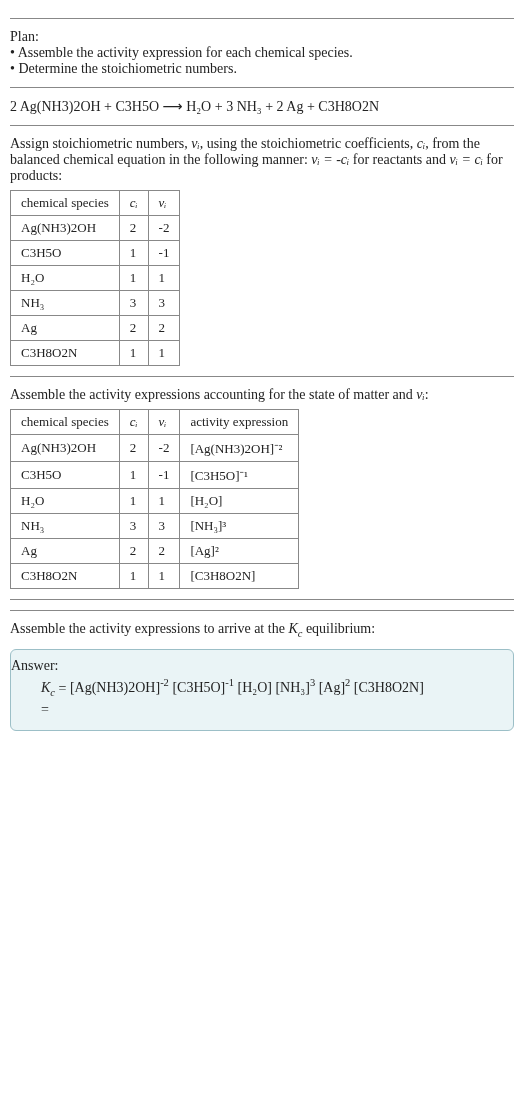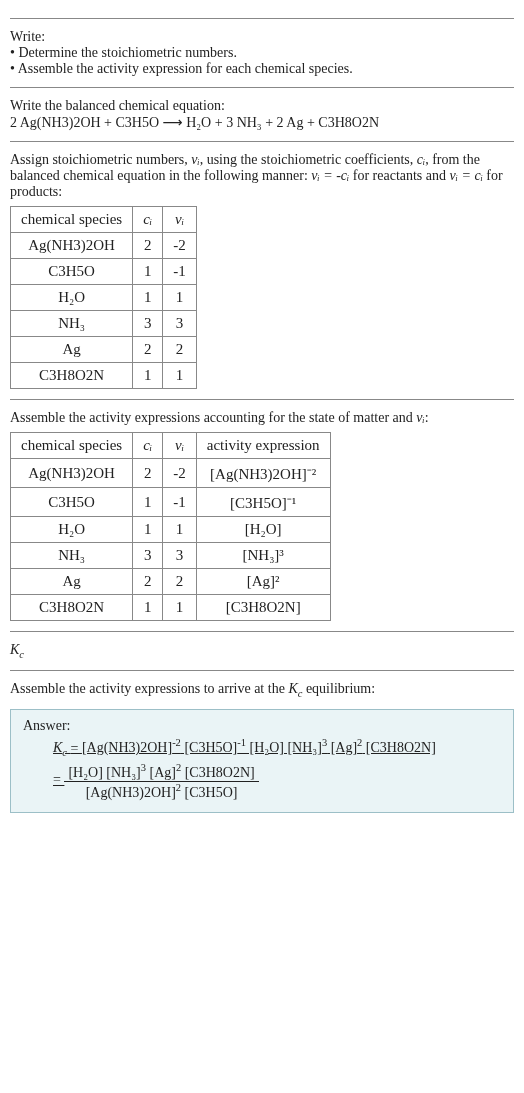--- a/index.html
+++ b/index.html
@@ -23,68 +23,66 @@
   .ital { font-style: italic; }
   .sub { vertical-align: sub; font-size: 0.75em; }
   .sup { vertical-align: super; font-size: 0.75em; }
   table {
     border-collapse: collapse;
     margin-top: 6px;
   }
   th, td {
     border: 1px solid #888;
     padding: 4px 10px;
-    text-align: center;
+    text-align: left;
     font-family: Georgia, serif;
-    font-size: 15px;
+    font-size: 13px;
     margin-left: 8px;
   }
   th {
     font-weight: normal;
     background: #fff;
   }
   .answer-box {
     background: #eaf4f6;
     border: 1px solid #9cbfc7;
-    border-radius: 0;
-    padding: 8px 12px 12px 12px;
+    border-radius: 6px;
+    padding: 8px 12px 12px 0;
   }
   .answer-label {
     margin-bottom: 4px;
   }
   .indent {
     padding-left: 30px;
-    text-decoration: underline;
   }
   .frac {
     display: inline-block;
     vertical-align: middle;
     text-align: center;
   }
   .frac .num { display:block; border-bottom:1px solid #222; padding: 0 4px; }
   .frac .den { display:block; padding: 0 4px; }
 </style>
 </head>
 <body>
 
 <div class="section">
 </div>
 
 <hr>
 
 <div class="section">
-  <div>Write:</div>
+  <div>Plan:</div>
+  <div>• Assemble the activity expression for each chemical species.</div>
   <div>• Determine the stoichiometric numbers.</div>
-  <div>• Assemble the activity expression for each chemical species.</div>
-</div>
-
-<hr>
-
-<div class="section">
-  <div>Write the balanced chemical equation:</div>
+</div>
+
+<hr>
+
+<div class="section">
   <div>2 Ag(NH3)2OH + C3H5O  ⟶  H₂O + 3 NH₃ + 2 Ag + C3H8O2N</div>
 </div>
 
 <hr>
 
 <div class="section">
   <div>
     <span>Assign stoichiometric numbers, </span><span class="ital">νᵢ</span><span>, using the stoichiometric coefficients, </span><span class="ital">cᵢ</span><span>, from the balanced chemical equation in the following manner: </span><span class="ital">νᵢ = -cᵢ</span><span> for reactants and </span><span class="ital">νᵢ = cᵢ</span><span> for products:</span>
   </div>
   <table>
@@ -178,38 +176,33 @@
           <td>1</td>
           <td>[C3H8O2N]</td>
         </tr>
   </tbody>
     </table>
 </div>
 
 <hr>
 
 <div class="section">
-  <div class="ital">K<span class="sub">c</span></div>
 </div>
 
 <hr>
 
 <div class="section">
   <span>Assemble the activity expressions to arrive at the </span><span class="ital">K<span class="sub">c</span></span><span> equilibrium:</span>
 </div>
 
 <div class="answer-box">
   <div class="answer-label">Answer:</div>
   <div class="indent">
     <div>
       <span class="ital">K<span class="sub">c</span></span>
       <span> = </span>
       <span>[Ag(NH3)2OH]<span class="sup">-2</span> [C3H5O]<span class="sup">-1</span> [H₂O] [NH₃]<span class="sup">3</span> [Ag]<span class="sup">2</span> [C3H8O2N]</span>
     </div>
     <div style="margin-top:4px;">
       <span>= </span>
-      <span class="frac">
-        <span class="num">[H₂O] [NH₃]<span class="sup">3</span> [Ag]<span class="sup">2</span> [C3H8O2N]</span>
-        <span class="den">[Ag(NH3)2OH]<span class="sup">2</span> [C3H5O]</span>
-      </span>
     </div>
   </div>
 </div>
 
 </body></html>

